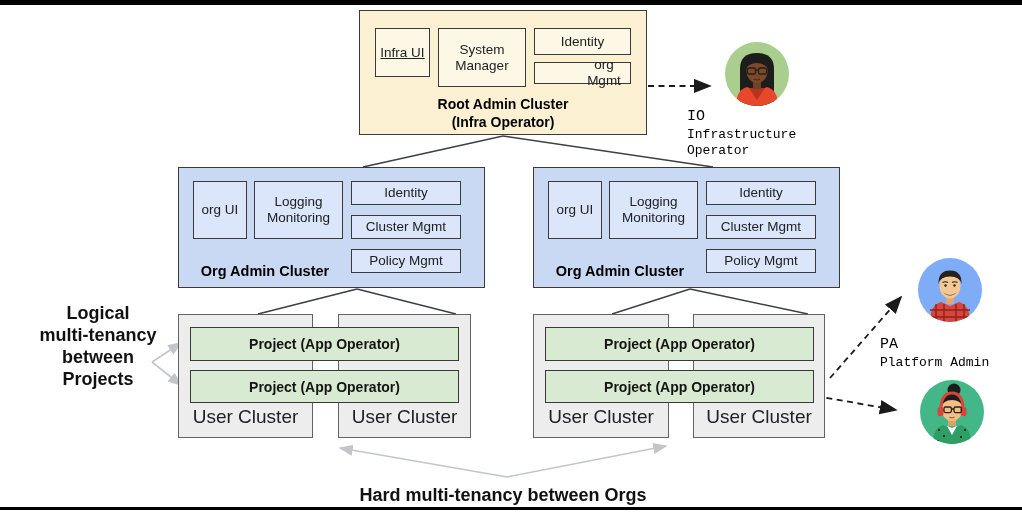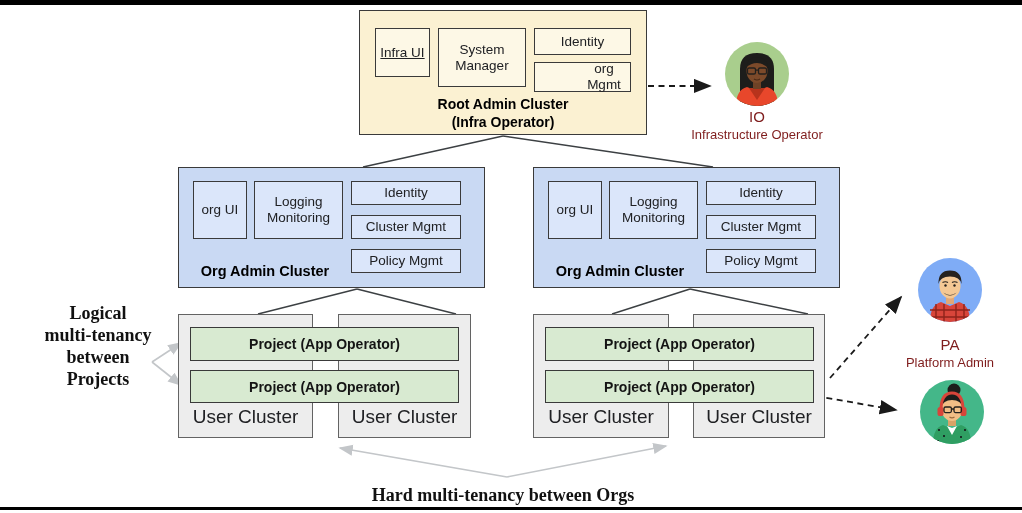--- a/index.html
+++ b/index.html
@@ -16,25 +16,25 @@
   .module{display:flex;align-items:center;justify-content:center;text-align:center;
           font-size:13.5px;line-height:1.18;color:#202124;}
   .cluster-title{position:absolute;font-weight:bold;font-size:14px;color:#000000;
                  text-align:center;white-space:pre-line;line-height:1.32;}
   .user-cluster{background:#EDEDED;border:1.6px solid #636363;z-index:2;}
   .user-label{position:absolute;left:0;right:0;bottom:9px;text-align:center;
               font-size:19px;color:#202124;}
   .project-bar{background:#D8EAD1;border:1.5px solid #3a3a3a;z-index:3;
                display:flex;align-items:center;justify-content:center;
                font-weight:bold;font-size:14px;color:#141414;}
-  .annotation{font-weight:bold;color:#111;text-align:center;z-index:2;font-family:Liberation Serif, serif;}
+  .annotation{font-weight:bold;color:#111;text-align:center;z-index:2;}
   .annotation.logical{white-space:pre-line;font-size:18px;line-height:1.22;}
   .annotation.hard{font-size:18px;text-align:center;}
   .persona{z-index:2;}
-  .persona-label{text-align:center;color:#7f1d1d;z-index:2;}
+  .persona-label{text-align:left;color:#000000;z-index:2;font-family:Liberation Mono, monospace;}
   .persona-abbr{font-size:15px;line-height:1.25;}
   .persona-role{font-size:13px;line-height:1.25;}
   .avatar-svg{display:block;width:64px;height:64px;}
 </style>
 </head>
 <body>
 
 <div class="stage">
 
   <div class="abs bar-black" style="left:0;top:0;width:1022px;height:5px;"></div>
@@ -67,21 +67,21 @@
       <line x1="152" y1="362" x2="181" y2="385" marker-end="url(#ah-gray)"></line>
       <line x1="507" y1="477" x2="340" y2="448" marker-end="url(#ah-gray)"></line>
       <line x1="507" y1="477" x2="666" y2="446" marker-end="url(#ah-gray)"></line>
     </g>
   </svg>
 
   <div class="abs cluster root-cluster" style="left:359px;top:10px;width:288px;height:125px;">
     <div class="abs module root-module" style="left:15px;top:17px;width:55px;height:49px;text-decoration:underline;">Infra UI</div>
     <div class="abs module root-module" style="left:78px;top:17px;width:88px;height:59px;">System Manager</div>
     <div class="abs module root-module" style="left:174px;top:17px;width:97px;height:27px;">Identity</div>
-    <div class="abs module root-module" style="left:174px;top:51px;width:97px;height:30px;padding-left:43px;">org Mgmt</div>
+    <div class="abs module root-module" style="left:174px;top:51px;width:97px;height:22px;padding-left:43px;">org Mgmt</div>
     <div class="cluster-title" style="left:0;right:0;top:84px;">Root Admin Cluster
 (Infra Operator)</div>
   </div>
 
   <div class="abs cluster org-cluster" style="left:178px;top:167px;width:307px;height:121px;">
     <div class="abs module org-module" style="left:14px;top:13px;width:54px;height:58px;">org UI</div>
     <div class="abs module org-module" style="left:75px;top:13px;width:89px;height:58px;">Logging Monitoring</div>
     <div class="abs module org-module" style="left:172px;top:13px;width:110px;height:24px;">Identity</div>
     <div class="abs module org-module" style="left:172px;top:47px;width:110px;height:24px;">Cluster Mgmt</div>
     <div class="abs module org-module" style="left:172px;top:81px;width:110px;height:24px;">Policy Mgmt</div>

